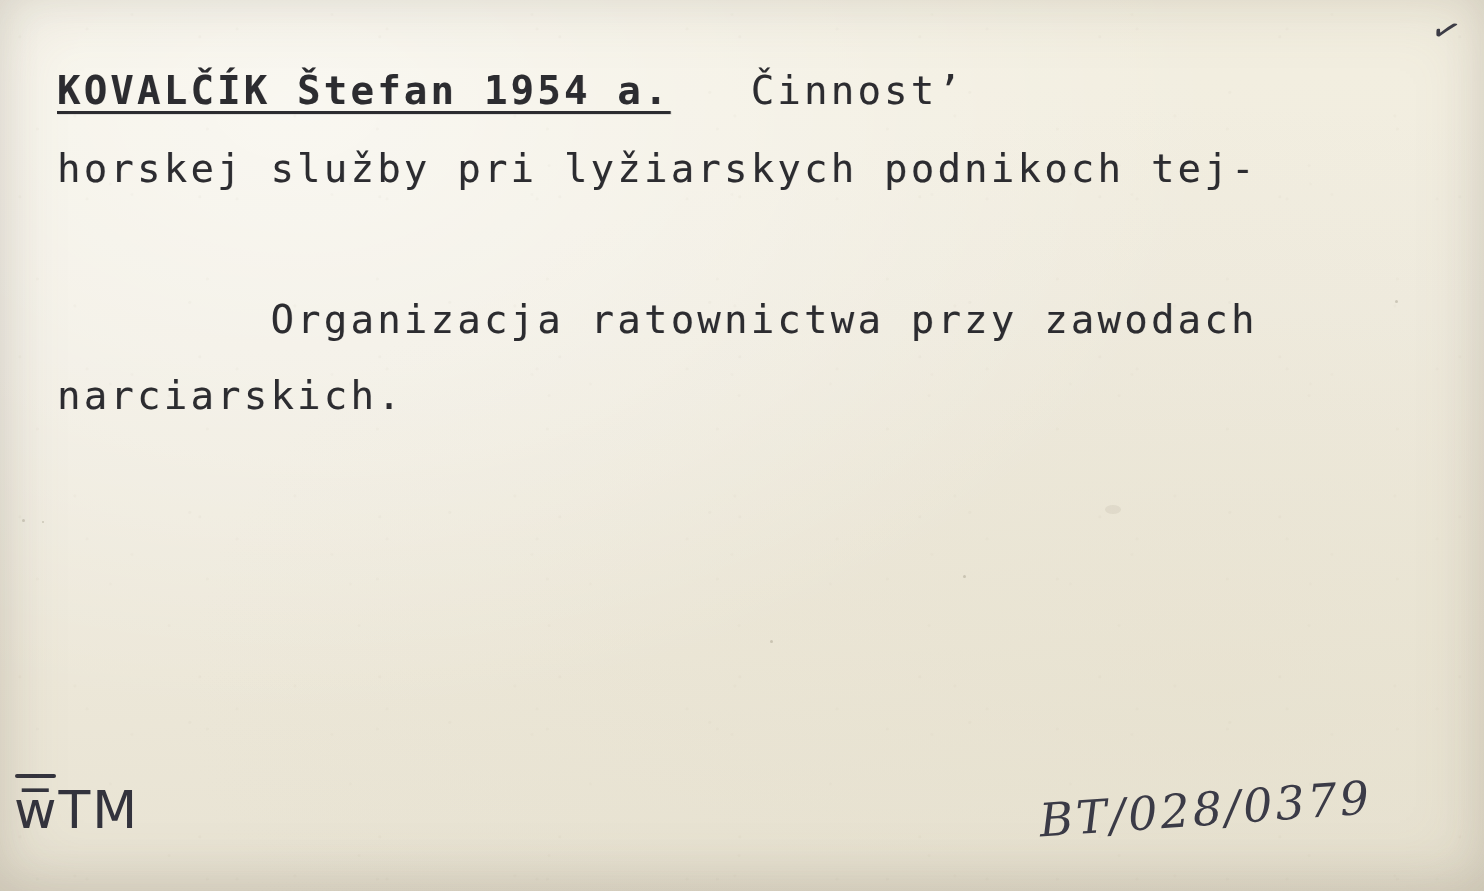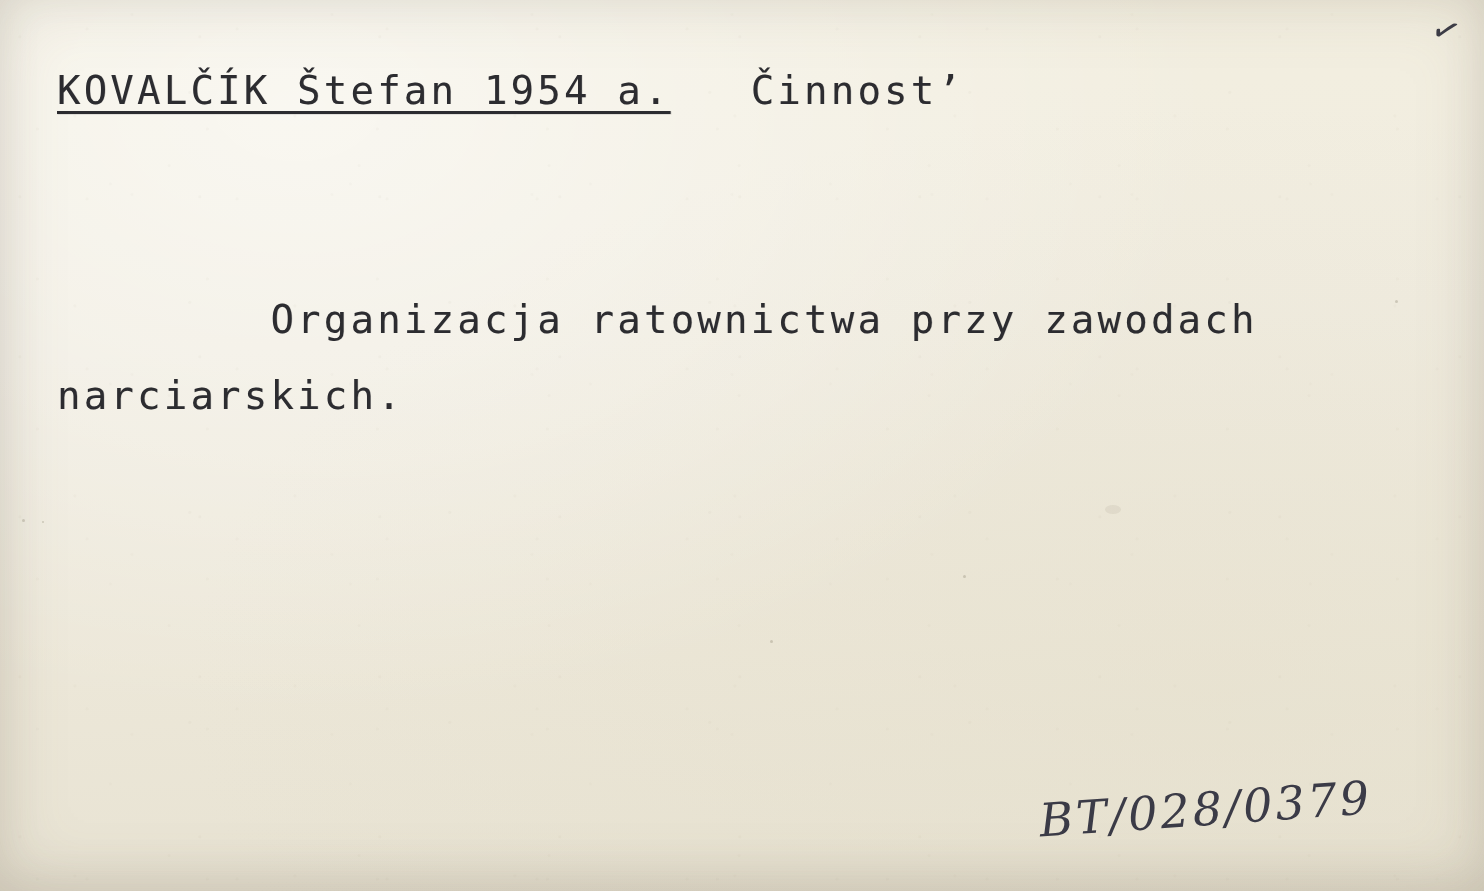--- a/index.html
+++ b/index.html
@@ -56,20 +56,21 @@
   #line1 { left: 57px; top: 68px; }
   #line2 { left: 57px; top: 146px; }
   #line3 { left: 57px; top: 222px; }
   #line4 { left: 57px; top: 297px; }
   #line5 { left: 57px; top: 373px; text-align: center; }
 
   .underline-word {
     text-decoration: underline;
     text-underline-offset: 7px;
     text-decoration-thickness: 3px;
+    font-weight: bold;
   }
 
   
   .hand {
     position: absolute;
     color: #3a3a46;
     font-family: "DejaVu Serif", "Liberation Serif", serif;
     font-style: italic;
   }
   #stamp-btm {
@@ -115,23 +116,25 @@
 </style>
 </head>
 <body>
 
 <div id="card">
 
   <div id="grain"></div>
 
   <div class="typed" id="line1"><span class="underline-word">KOVALČÍK Štefan 1954 a.</span><span>   Činnost’</span></div>
 
+  <div class="typed" id="line2">horskej služby pri lyžiarskych podnikoch tej-</div>
   <div class="typed" id="line4">        Organizacja ratownictwa przy zawodach</div>
   <div class="typed" id="line5">narciarskich.</div>
 
+  <div class="hand" id="stamp-btm"><span class="bar">w̅</span><span>TM</span></div>
 
   <div class="hand" id="accession">BT/028/0379</div>
 
   <div id="corner-tick">✓</div>
 
   <div class="speck" style="left:22px;  top:519px; width:3px;  height:3px;"></div>
   <div class="speck" style="left:42px;  top:521px; width:2px;  height:2px;"></div>
   <div class="speck" style="left:770px; top:640px; width:3px;  height:3px;"></div>
   <div class="speck" style="left:963px; top:575px; width:3px;  height:3px;"></div>
   <div class="speck" style="left:1105px;top:505px; width:16px; height:9px; opacity:.35;"></div>

